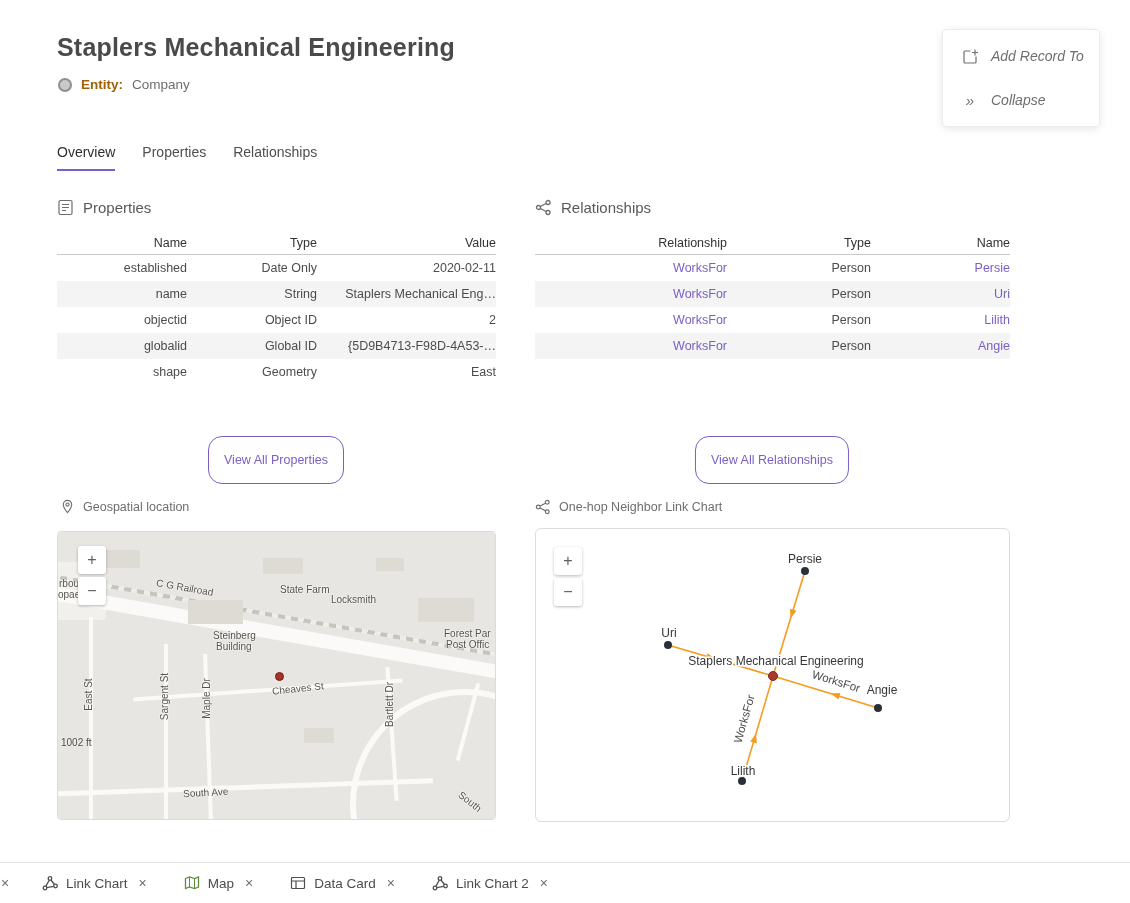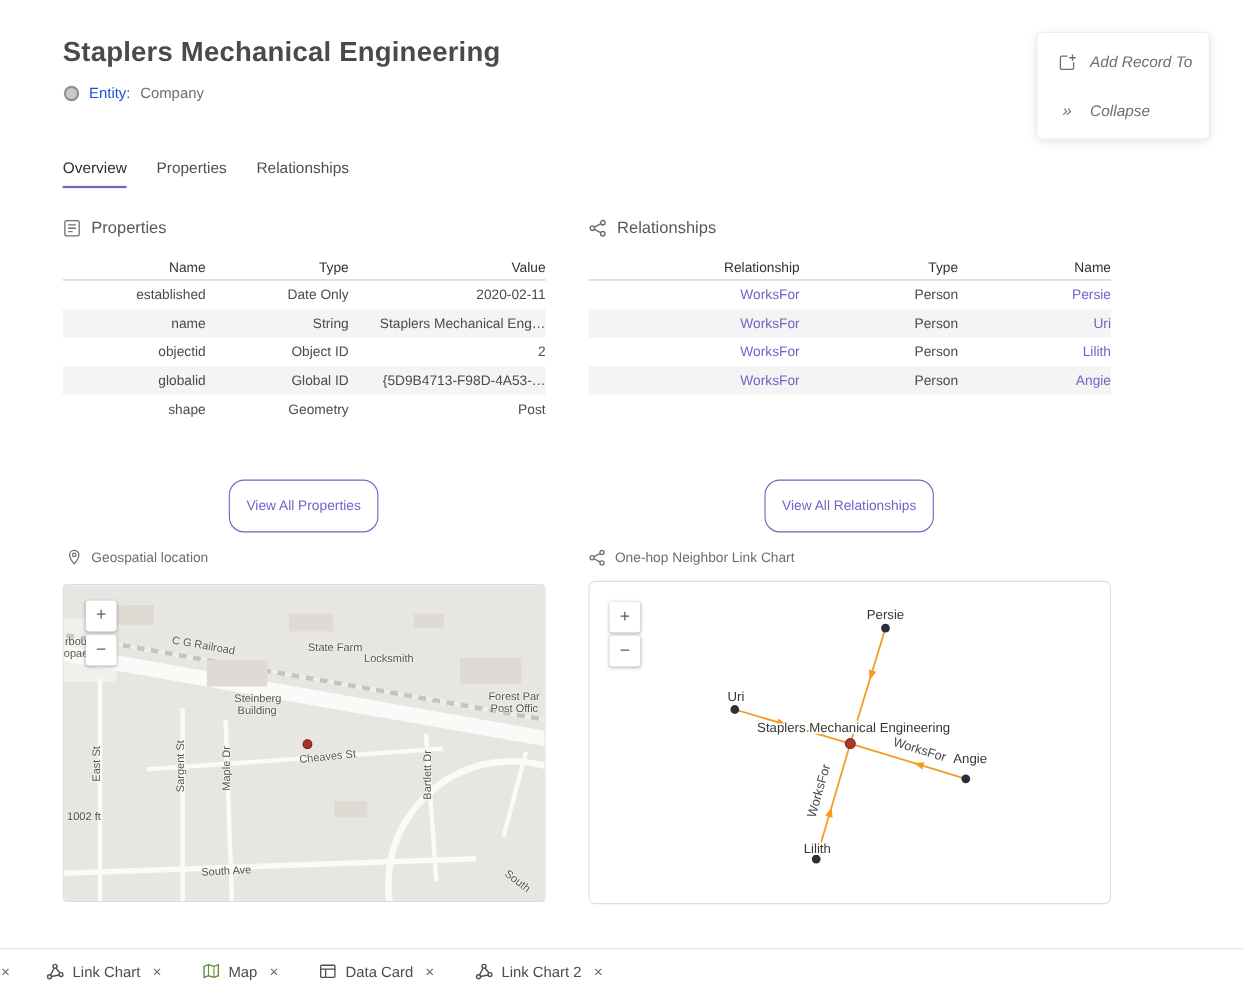--- a/index.html
+++ b/index.html
@@ -7,21 +7,21 @@
   .page { position:relative; width:1130px; height:903px; background:#fff;
           font-family:"Liberation Sans", sans-serif; overflow:hidden; }
 
   .title { position:absolute; left:57px; top:33px; font-size:25px; font-weight:bold;
            color:#4a4a4a; letter-spacing:.2px; }
 
   .entity-row { position:absolute; left:58px; top:77px; display:flex; align-items:center;
                 gap:9px; font-size:13.5px; }
   .entity-dot { width:14px; height:14px; border-radius:50%; background:#c9c9c9;
                 border:2px solid #8f8f8f; flex:0 0 auto; }
-  .entity-label { font-weight:normal; color:#1d4ed8; }
+  .entity-label { font-weight:bold; color:#a16207; }
   .entity-value { color:#6e6e6e; }
 
   .menu-panel { position:absolute; left:943px; top:30px; width:156px; background:#fff;
                 border-radius:4px; padding:4px 0;
                 box-shadow:0 0 0 1px #ececec, 0 2px 10px rgba(0,0,0,.12); z-index:20; }
   .menu-item { display:flex; align-items:center; gap:12px; height:44px; padding-left:18px;
                font-size:14px; color:#6e6e6e; cursor:pointer;font-style:italic; }
   .menu-item .mi-icon { display:flex; width:18px; justify-content:center; color:#6e6e6e; }
   .chevrons { font-size:15px; color:#6e6e6e; }
 
@@ -147,21 +147,21 @@
       <div class="cell">2</div>
     </div>
     <div class="trow stripe props-grid">
       <div class="cell">globalid</div>
       <div class="cell">Global ID</div>
       <div class="cell">{5D9B4713-F98D-4A53-…</div>
     </div>
     <div class="trow props-grid">
       <div class="cell">shape</div>
       <div class="cell">Geometry</div>
-      <div class="cell">Post</div>
+      <div class="cell">East</div>
     </div>
   </div>
 
   <button class="viewall" style="left:276px; top:436px;">View All Properties</button>
 
   <div class="sec-head" style="left:535px; top:199px;">
     <span style="display:flex;">
       <svg width="17" height="17" viewBox="0 0 17 17" fill="none" stroke="#6e6e6e" stroke-width="1.3">
         <circle cx="3.5" cy="8.5" r="2"></circle>
           <circle cx="13" cy="3.5" r="2"></circle>

